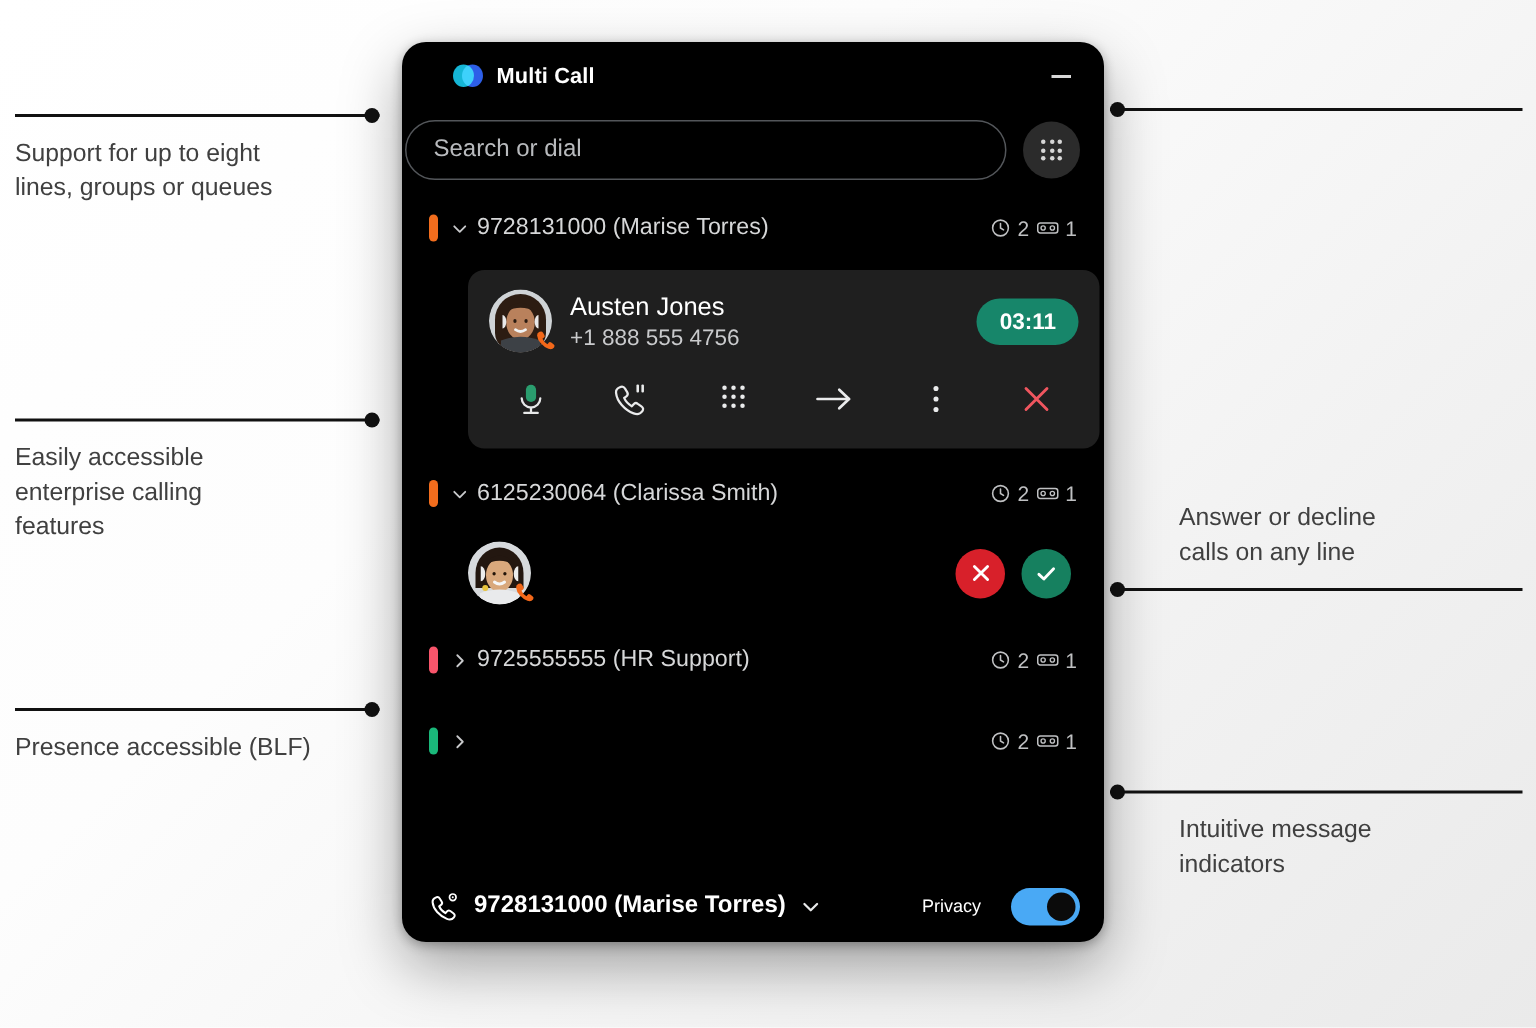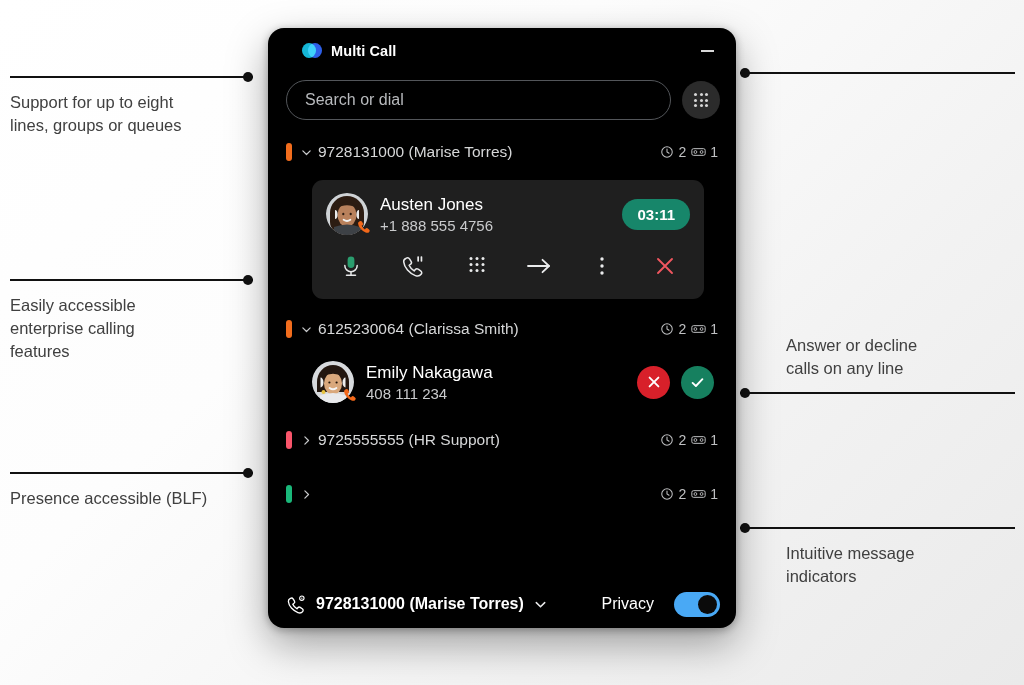--- a/index.html
+++ b/index.html
@@ -105,21 +105,21 @@
     width: 26px; height: 26px;
     display: flex; align-items: center; justify-content: center;
     cursor: pointer;
   }
   .minimize .bar { width: 13px; height: 1.6px; background: #d8d8d8; }
 
   
   .searchrow {
     display: flex;
     align-items: center;
-    padding: 6px 16px 12px 18px;
+    padding: 6px 16px 12px 2px;
     gap: 11px;
     flex: 0 0 auto;
   }
   .search-input {
     flex: 1 1 auto;
     height: 40px;
     border-radius: 20px;
     border: 1px solid #53565a;
     background: #000000;
     color: #e8e8e8;
@@ -176,21 +176,21 @@
     display: flex;
     align-items: center;
     gap: 5px;
     color: #bfc0c2;
     font-size: 14px;
   }
   .badges .grp { display: flex; align-items: center; gap: 4px; }
 
   
   .call-card {
-    margin: 8px 32px 10px 44px;
+    margin: 8px 3px 10px 44px;
     background: #1f1f1f;
     border-radius: 11px;
     overflow: hidden;
   }
   .call-head {
     display: flex;
     align-items: center;
     padding: 13px 14px 10px 14px;
     gap: 12px;
   }
@@ -265,21 +265,21 @@
     padding: 0 16px 0 18px;
     gap: 9px;
   }
   .bottom-line-label {
     font-size: 16px;
     font-weight: bold;
     color: #ffffff;
     white-space: nowrap;
   }
   .privacy-label {
-    font-size: 16px;
+    font-size: 12px;
     color: #ffffff;
     margin-left: auto;
     margin-right: 11px;
   }
   .toggle {
     width: 46px; height: 25px;
     border-radius: 13px;
     background: #49a9f5;
     position: relative;
     cursor: pointer;
@@ -549,24 +549,20 @@
               <circle cx="11.5" cy="31" r="2" fill="#e8c33c"></circle>
             </g>
           </svg>
         </div>
         <div class="phone-badge">
           <svg width="17" height="17" viewBox="0 0 20 20">
               <path d="M5.6 2.6 q1.7-.9 2.7.7 l1.1 1.9 q.7 1.2-.6 2.1 l-1 .7 q1 2.4 3.9 4.3 l.8-1 q1-1.2 2.2-.3 l1.8 1.3 q1.5 1.1.4 2.6 -1.5 2.1-4.4 1 -3.4-1.3-6-4.3 -2.6-3-2.9-6.2 -.2-2 1.9-2.8 z" fill="#f2681a"></path>
             </svg>
         </div>
       </div>
-      <div class="caller-text">
-        <div class="caller-name">Emily Nakagawa</div>
-        <div class="caller-num">408 111 234</div>
-      </div>
       <div class="ans-btns">
         <div class="circ-btn decline">
           <svg width="16" height="16" viewBox="0 0 16 16">
               <path d="M3.6 3.6 L12.4 12.4 M12.4 3.6 L3.6 12.4" stroke="#ffffff" stroke-width="1.9" stroke-linecap="round"></path>
             </svg>
         </div>
         <div class="circ-btn accept">
           <svg width="17" height="17" viewBox="0 0 17 17">
               <path d="M3.6 8.9 L6.9 12 L13.4 5.2" fill="none" stroke="#ffffff" stroke-width="1.9" stroke-linecap="round" stroke-linejoin="round"></path>
             </svg>

